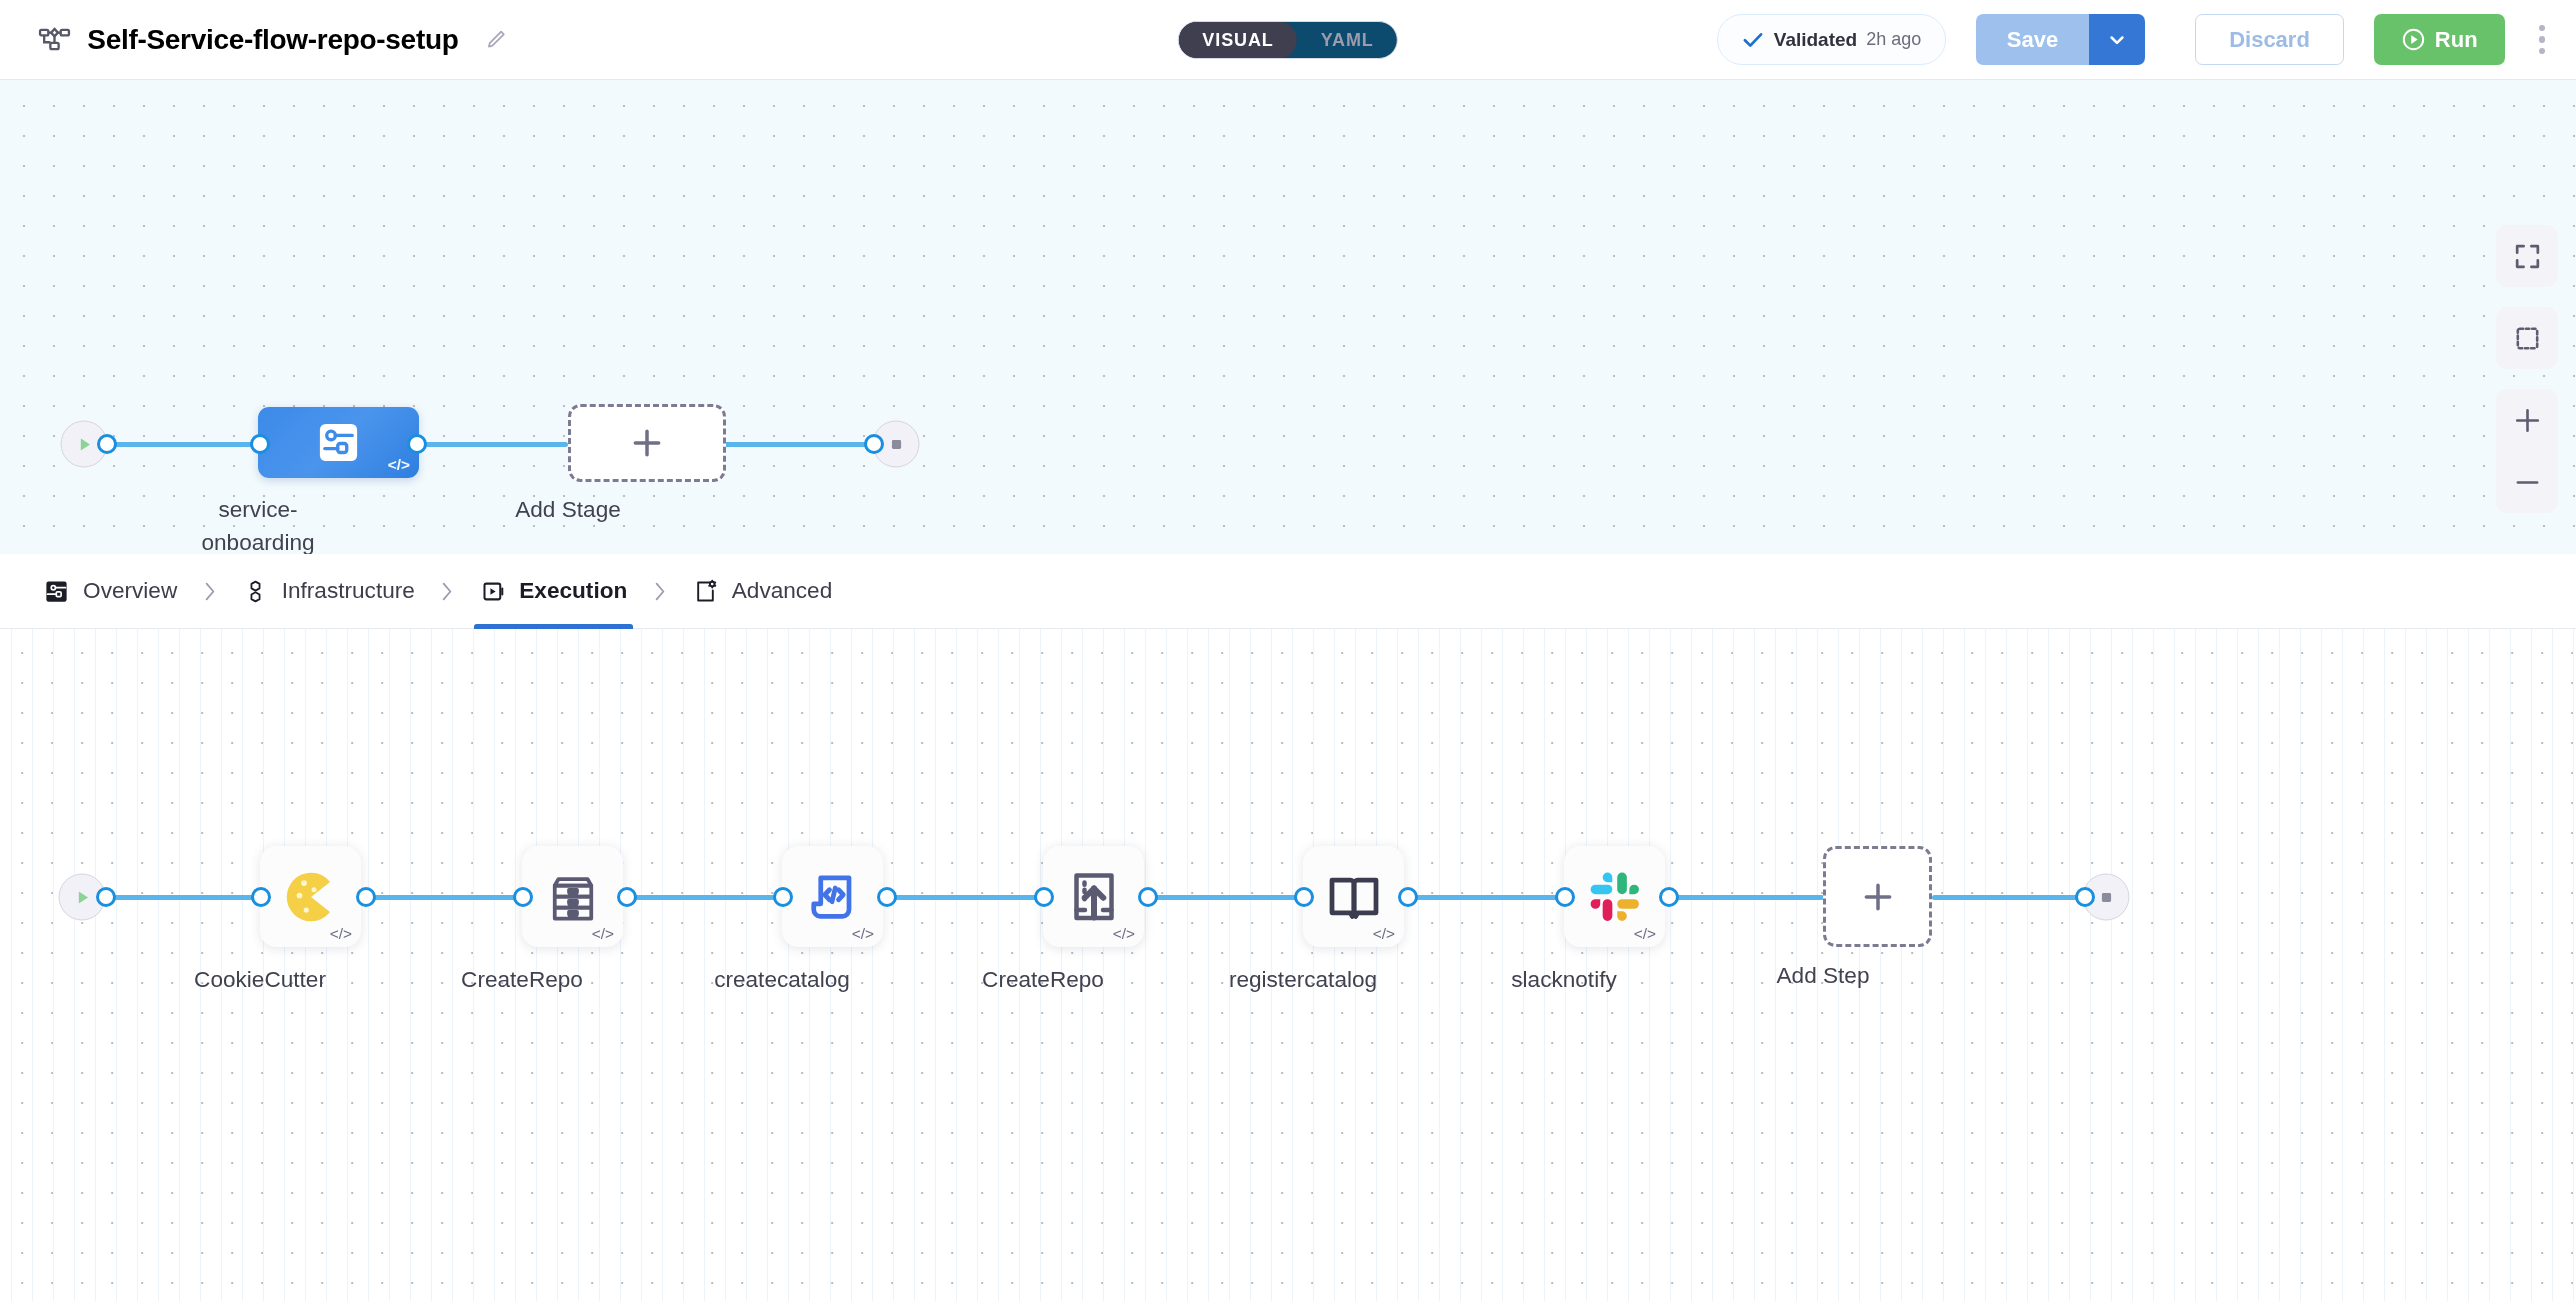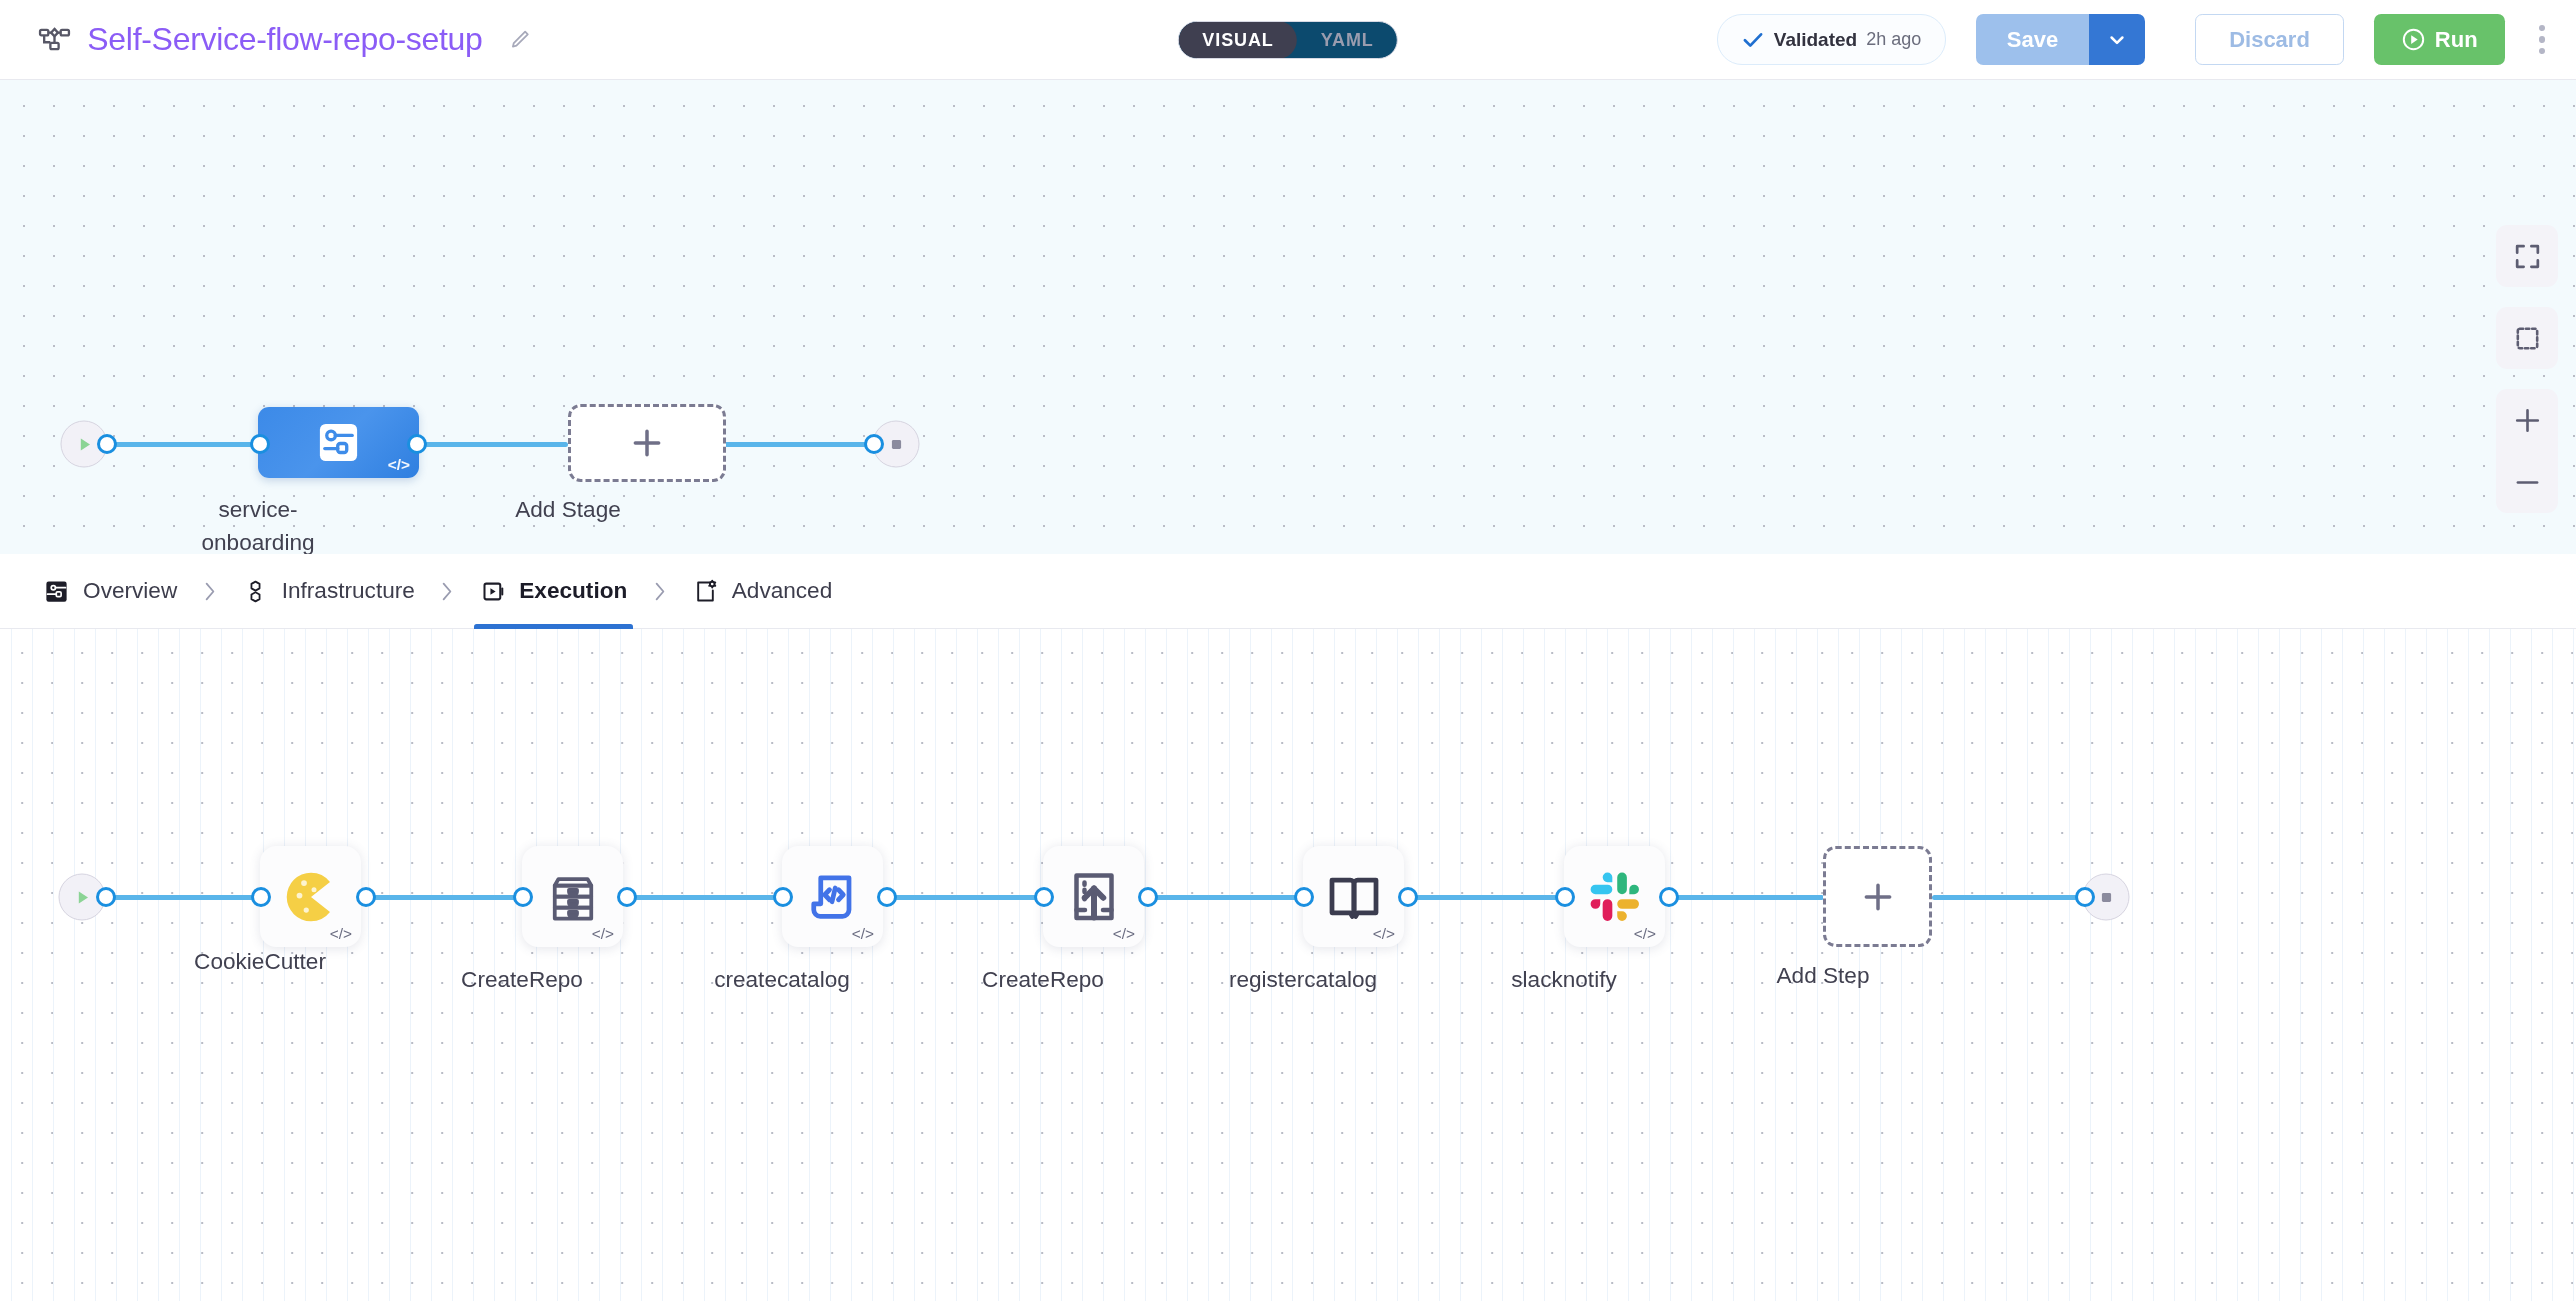--- a/index.html
+++ b/index.html
@@ -16,21 +16,21 @@
     position: absolute; top: 0; left: 0;
     width: 2576px; height: 80px;
     background: #ffffff;
     border-bottom: 0.9px solid #e8e9ef;
     display: flex; align-items: center;
     z-index: 40;
   }
   .hdr-left { display: flex; align-items: center; padding-left: 38px; gap: 16.3px; }
   .pipeline-icon { width: 33px; height: 33px; display:block; }
   .pipeline-title {
-    font-size: 32px; font-weight: normal; color: #8b5cf6;
+    font-size: 28px; font-weight: bold; color: #000000;
     letter-spacing: -0.3px; white-space: nowrap;
   }
   .edit-pencil { width: 23.5px; height: 23.5px; margin-left: 9px; cursor: pointer; display:block; }
 
   .hdr-center {
     position: absolute; left: 50%; transform: translateX(-50%);
     display: flex; align-items: center;
   }
   .mode-toggle {
     display: flex; align-items: center;
@@ -490,21 +490,21 @@
         <svg viewBox="0 0 24 24">
           <path d="M12 2.3a9.7 9.7 0 1 0 0 19.4 9.7 9.7 0 0 0 7.6-3.7L12 12l7.6-6A9.66 9.66 0 0 0 12 2.3z" fill="#f5cf45"></path>
           <circle cx="9.2" cy="6.4" r="1.15" fill="#fdf4d0"></circle>
           <circle cx="13.2" cy="9.1" r="1.0" fill="#fdf4d0"></circle>
           <circle cx="7.4" cy="11.4" r="1.15" fill="#fdf4d0"></circle>
           <circle cx="10.1" cy="17.2" r="1.05" fill="#fdf4d0"></circle>
         </svg>
       </span>
       <span class="code-badge dark">&lt;/&gt;</span>
     </div>
-    <div class="node-label" style="top:100px;">CookieCutter</div>
+    <div class="node-label" style="top:118px;">CookieCutter</div>
   </div>
   <div class="port" style="left:261px; top:268px;"></div>
   <div class="port" style="left:366px; top:268px;"></div>
 
   <div class="node-wrap" style="left:522px; top:217px;">
     <div class="step-node" style="left:0; top:0;">
       <span class="glyph">
         <svg viewBox="0 0 24 24" fill="none" stroke="#5a5b73" stroke-width="1.5" stroke-linejoin="round">
           <path d="M6.2 4.8h11.6l1.5 2.6H4.7z"></path>
           <rect x="4.7" y="7.4" width="14.6" height="4.4"></rect>

